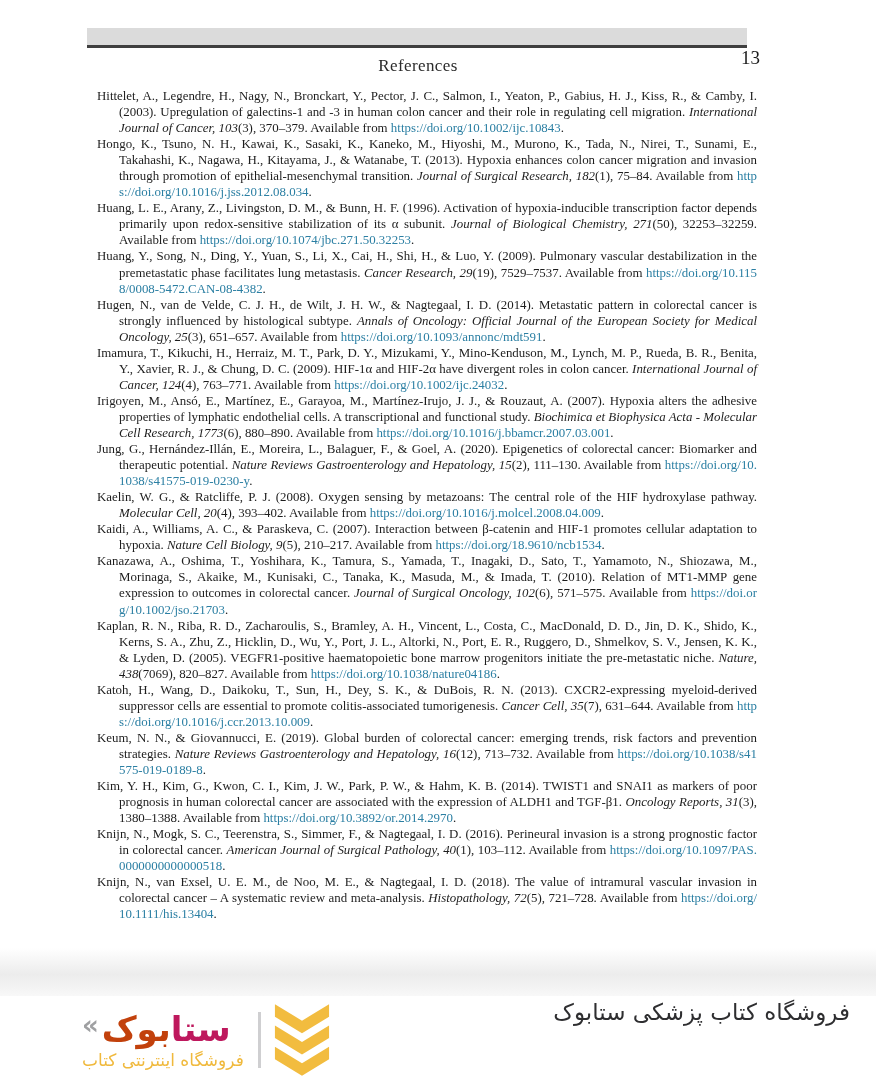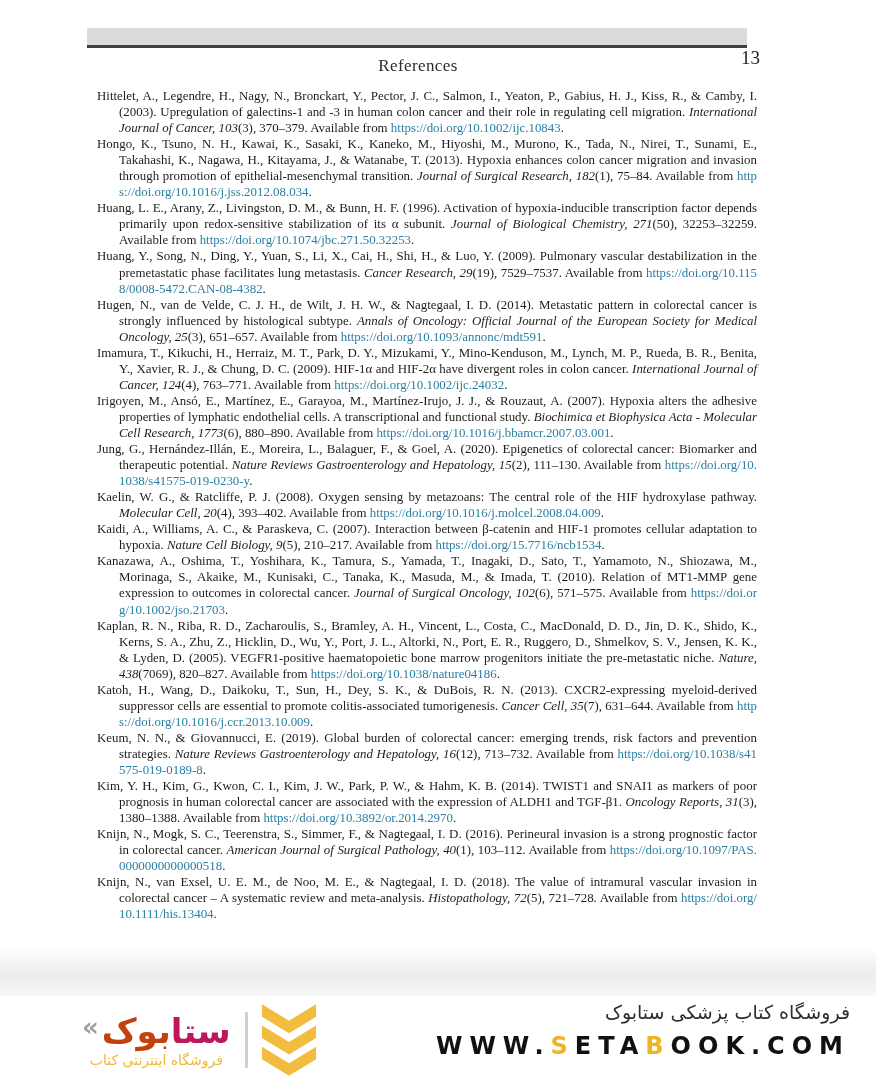--- a/index.html
+++ b/index.html
@@ -91,37 +91,37 @@
     font-weight: bold;
     font-size: 34px;
     line-height: 38px;
   }
   .logo-guillemet { color: #9fa0a2; font-size: 26px; margin-right: 3px; transform: translateY(-4px); }
   .logo-gray  { color: #c2410c; }
   .logo-yellow{ color: #be185d; }
   .logo-tagline {
     margin-top: 2px;
     color: #f0b93c;
-    font-size: 14px;
+    font-size: 17px;
     direction: rtl;
   }
   .logo-separator {
     width: 3px; height: 56px;
     background: #cfcfd1;
     margin: 0 12px 0 14px;
   }
   .footer-right {
     position: absolute;
     right: 26px; top: 2px;
     text-align: right;
   }
   .store-name {
     direction: rtl;
     color: #2e2e30;
-    font-size: 19px;
+    font-size: 23px;
     line-height: 28px;
   }
   .website-url {
     margin-top: 6px;
     font-weight: bold;
     font-size: 24px;
     letter-spacing: 7px;
     color: #111111;
     white-space: nowrap;
   }
@@ -139,21 +139,21 @@
   <div class="refs">
       <p class="ref"><span>Hittelet, A., Legendre, H., Nagy, N., Bronckart, Y., Pector, J. C., Salmon, I., Yeaton, P., Gabius, H. J., Kiss, R., &amp; Camby, I. (2003). Upregulation of galectins-1 and -3 in human colon cancer and their role in regulating cell migration. </span><em>International Journal of Cancer, 103</em><span>(3), 370–379. Available from </span><a class="doi" href="#">https://doi.org/10.1002/ijc.10843</a><span>.</span></p>
       <p class="ref"><span>Hongo, K., Tsuno, N. H., Kawai, K., Sasaki, K., Kaneko, M., Hiyoshi, M., Murono, K., Tada, N., Nirei, T., Sunami, E., Takahashi, K., Nagawa, H., Kitayama, J., &amp; Watanabe, T. (2013). Hypoxia enhances colon cancer migration and invasion through promotion of epithelial-mesenchymal transition. </span><em>Journal of Surgical Research, 182</em><span>(1), 75–84. Available from </span><a class="doi" href="#">https://doi.org/10.1016/j.jss.2012.08.034</a><span>.</span></p>
       <p class="ref"><span>Huang, L. E., Arany, Z., Livingston, D. M., &amp; Bunn, H. F. (1996). Activation of hypoxia-inducible transcription factor depends primarily upon redox-sensitive stabilization of its α subunit. </span><em>Journal of Biological Chemistry, 271</em><span>(50), 32253–32259. Available from </span><a class="doi" href="#">https://doi.org/10.1074/jbc.271.50.32253</a><span>.</span></p>
       <p class="ref"><span>Huang, Y., Song, N., Ding, Y., Yuan, S., Li, X., Cai, H., Shi, H., &amp; Luo, Y. (2009). Pulmonary vascular destabilization in the premetastatic phase facilitates lung metastasis. </span><em>Cancer Research, 29</em><span>(19), 7529–7537. Available from </span><a class="doi" href="#">https://doi.org/10.1158/0008-5472.CAN-08-4382</a><span>.</span></p>
       <p class="ref"><span>Hugen, N., van de Velde, C. J. H., de Wilt, J. H. W., &amp; Nagtegaal, I. D. (2014). Metastatic pattern in colorectal cancer is strongly influenced by histological subtype. </span><em>Annals of Oncology: Official Journal of the European Society for Medical Oncology, 25</em><span>(3), 651–657. Available from </span><a class="doi" href="#">https://doi.org/10.1093/annonc/mdt591</a><span>.</span></p>
       <p class="ref"><span>Imamura, T., Kikuchi, H., Herraiz, M. T., Park, D. Y., Mizukami, Y., Mino-Kenduson, M., Lynch, M. P., Rueda, B. R., Benita, Y., Xavier, R. J., &amp; Chung, D. C. (2009). HIF-1α and HIF-2α have divergent roles in colon cancer. </span><em>International Journal of Cancer, 124</em><span>(4), 763–771. Available from </span><a class="doi" href="#">https://doi.org/10.1002/ijc.24032</a><span>.</span></p>
       <p class="ref"><span>Irigoyen, M., Ansó, E., Martínez, E., Garayoa, M., Martínez-Irujo, J. J., &amp; Rouzaut, A. (2007). Hypoxia alters the adhesive properties of lymphatic endothelial cells. A transcriptional and functional study. </span><em>Biochimica et Biophysica Acta - Molecular Cell Research, 1773</em><span>(6), 880–890. Available from </span><a class="doi" href="#">https://doi.org/10.1016/j.bbamcr.2007.03.001</a><span>.</span></p>
       <p class="ref"><span>Jung, G., Hernández-Illán, E., Moreira, L., Balaguer, F., &amp; Goel, A. (2020). Epigenetics of colorectal cancer: Biomarker and therapeutic potential. </span><em>Nature Reviews Gastroenterology and Hepatology, 15</em><span>(2), 111–130. Available from </span><a class="doi" href="#">https://doi.org/10.1038/s41575-019-0230-y</a><span>.</span></p>
       <p class="ref"><span>Kaelin, W. G., &amp; Ratcliffe, P. J. (2008). Oxygen sensing by metazoans: The central role of the HIF hydroxylase pathway. </span><em>Molecular Cell, 20</em><span>(4), 393–402. Available from </span><a class="doi" href="#">https://doi.org/10.1016/j.molcel.2008.04.009</a><span>.</span></p>
-      <p class="ref"><span>Kaidi, A., Williams, A. C., &amp; Paraskeva, C. (2007). Interaction between β-catenin and HIF-1 promotes cellular adaptation to hypoxia. </span><em>Nature Cell Biology, 9</em><span>(5), 210–217. Available from </span><a class="doi" href="#">https://doi.org/15.7716/ncb1534</a><span>.</span></p>
+      <p class="ref"><span>Kaidi, A., Williams, A. C., &amp; Paraskeva, C. (2007). Interaction between β-catenin and HIF-1 promotes cellular adaptation to hypoxia. </span><em>Nature Cell Biology, 9</em><span>(5), 210–217. Available from </span><a class="doi" href="#">https://doi.org/18.9610/ncb1534</a><span>.</span></p>
       <p class="ref"><span>Kanazawa, A., Oshima, T., Yoshihara, K., Tamura, S., Yamada, T., Inagaki, D., Sato, T., Yamamoto, N., Shiozawa, M., Morinaga, S., Akaike, M., Kunisaki, C., Tanaka, K., Masuda, M., &amp; Imada, T. (2010). Relation of MT1-MMP gene expression to outcomes in colorectal cancer. </span><em>Journal of Surgical Oncology, 102</em><span>(6), 571–575. Available from </span><a class="doi" href="#">https://doi.org/10.1002/jso.21703</a><span>.</span></p>
       <p class="ref"><span>Kaplan, R. N., Riba, R. D., Zacharoulis, S., Bramley, A. H., Vincent, L., Costa, C., MacDonald, D. D., Jin, D. K., Shido, K., Kerns, S. A., Zhu, Z., Hicklin, D., Wu, Y., Port, J. L., Altorki, N., Port, E. R., Ruggero, D., Shmelkov, S. V., Jensen, K. K., &amp; Lyden, D. (2005). VEGFR1-positive haematopoietic bone marrow progenitors initiate the pre-metastatic niche. </span><em>Nature, 438</em><span>(7069), 820–827. Available from </span><a class="doi" href="#">https://doi.org/10.1038/nature04186</a><span>.</span></p>
       <p class="ref"><span>Katoh, H., Wang, D., Daikoku, T., Sun, H., Dey, S. K., &amp; DuBois, R. N. (2013). CXCR2-expressing myeloid-derived suppressor cells are essential to promote colitis-associated tumorigenesis. </span><em>Cancer Cell, 35</em><span>(7), 631–644. Available from </span><a class="doi" href="#">https://doi.org/10.1016/j.ccr.2013.10.009</a><span>.</span></p>
       <p class="ref"><span>Keum, N. N., &amp; Giovannucci, E. (2019). Global burden of colorectal cancer: emerging trends, risk factors and prevention strategies. </span><em>Nature Reviews Gastroenterology and Hepatology, 16</em><span>(12), 713–732. Available from </span><a class="doi" href="#">https://doi.org/10.1038/s41575-019-0189-8</a><span>.</span></p>
       <p class="ref"><span>Kim, Y. H., Kim, G., Kwon, C. I., Kim, J. W., Park, P. W., &amp; Hahm, K. B. (2014). TWIST1 and SNAI1 as markers of poor prognosis in human colorectal cancer are associated with the expression of ALDH1 and TGF-β1. </span><em>Oncology Reports, 31</em><span>(3), 1380–1388. Available from </span><a class="doi" href="#">https://doi.org/10.3892/or.2014.2970</a><span>.</span></p>
       <p class="ref"><span>Knijn, N., Mogk, S. C., Teerenstra, S., Simmer, F., &amp; Nagtegaal, I. D. (2016). Perineural invasion is a strong prognostic factor in colorectal cancer. </span><em>American Journal of Surgical Pathology, 40</em><span>(1), 103–112. Available from </span><a class="doi" href="#">https://doi.org/10.1097/PAS.0000000000000518</a><span>.</span></p>
       <p class="ref"><span>Knijn, N., van Exsel, U. E. M., de Noo, M. E., &amp; Nagtegaal, I. D. (2018). The value of intramural vascular invasion in colorectal cancer – A systematic review and meta-analysis. </span><em>Histopathology, 72</em><span>(5), 721–728. Available from </span><a class="doi" href="#">https://doi.org/10.1111/his.13404</a><span>.</span></p>
     </div>
 
   <div class="shadow-band"></div>
@@ -170,17 +170,16 @@
       </div>
       <div class="logo-separator"></div>
       <svg width="58" height="76" viewBox="0 0 60 78" aria-hidden="true">
         <polygon points="2,2 30,19 58,2 58,15 30,32 2,15" fill="#F2BC3F"></polygon>
         <polygon points="2,24 30,41 58,24 58,37 30,54 2,37" fill="#F2BC3F"></polygon>
         <polygon points="2,46 30,63 58,46 58,59 30,76 2,59" fill="#F2BC3F"></polygon>
       </svg>
     </div>
     <div class="footer-right">
       <div class="store-name" lang="fa">فروشگاه کتاب پزشکی ستابوک</div>
-      <div class="website-url"><span>WWW.</span><span class="yellow">S</span><span>ETA</span><span class="yellow">B</span><span>OOK.COM</span></div>
     </div>
   </div>
 
 </div>
 
 </body></html>

